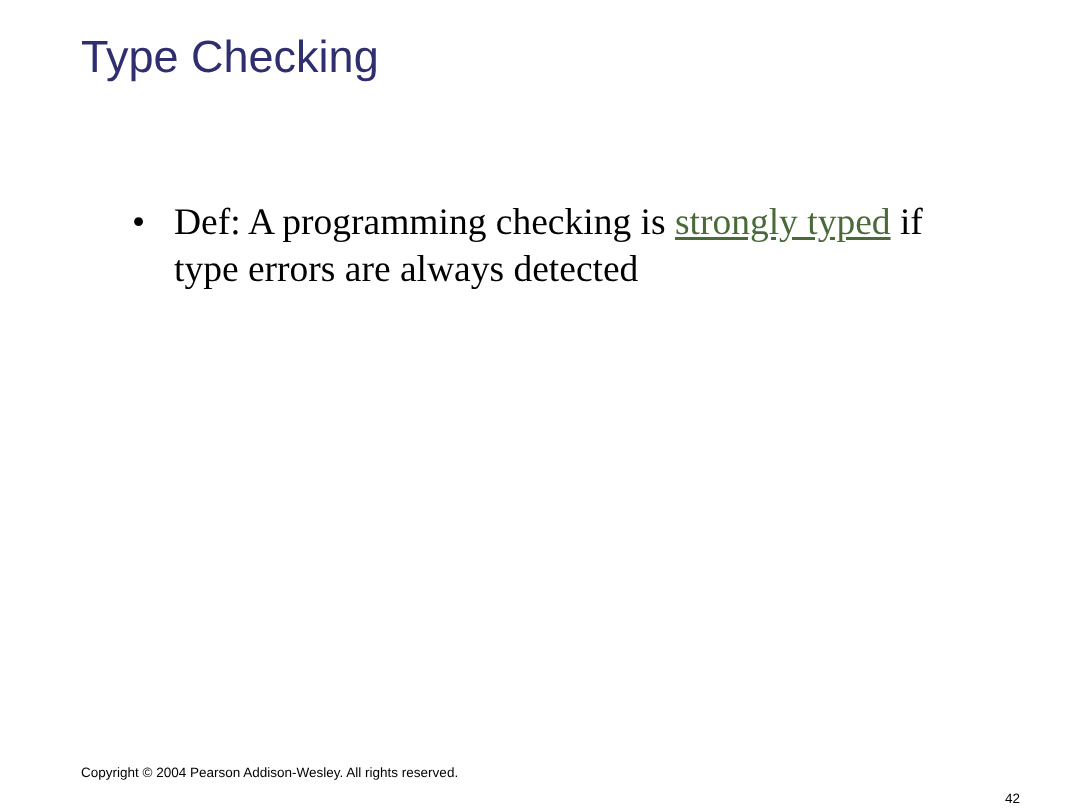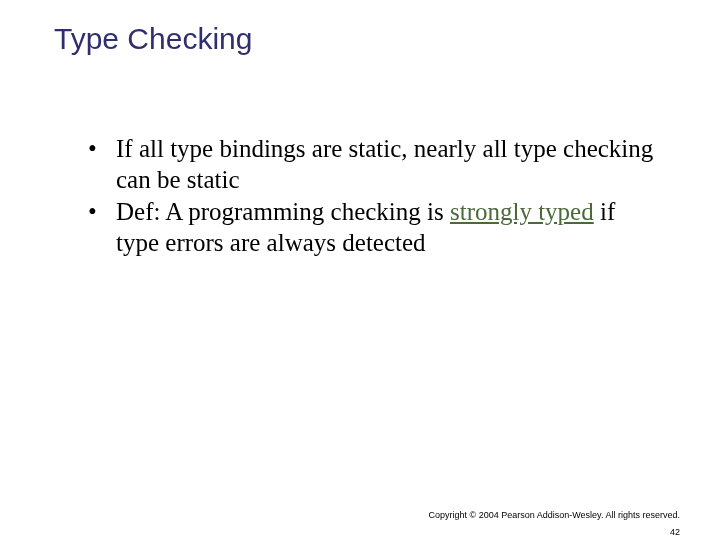--- a/index.html
+++ b/index.html
@@ -60,44 +60,40 @@
     text-align: right;
   }
   .footer {
     position: absolute;
     bottom: 20px;
     left: 54px;
     right: 40px;
     font-family: Arial, Helvetica, sans-serif;
     font-size: 9px;
     color: #000;
-    text-align: right;
   }
   .page-number {
     position: absolute;
     bottom: 3px;
     right: 40px;
     font-family: Arial, Helvetica, sans-serif;
     font-size: 9px;
     color: #000;
   }
 </style>
 </head>
 <body>
 
 <div class="slide">
 
   <div class="title">Type Checking</div>
 
   <div class="body">
     <ul>
       <li>
-        <span>If all type bindings are static, nearly all type checking can be static</span><span class="strong-typed"></span><span></span>
-      </li>
-      <li>
         <span>Def: A programming checking is </span><span class="strong-typed">strongly typed</span><span> if type errors are always detected</span>
       </li>
     </ul>
   </div>
 
   <div class="footer">Copyright © 2004 Pearson Addison-Wesley. All rights reserved.</div>
   <div class="page-number">42</div>
 
 </div>
 

